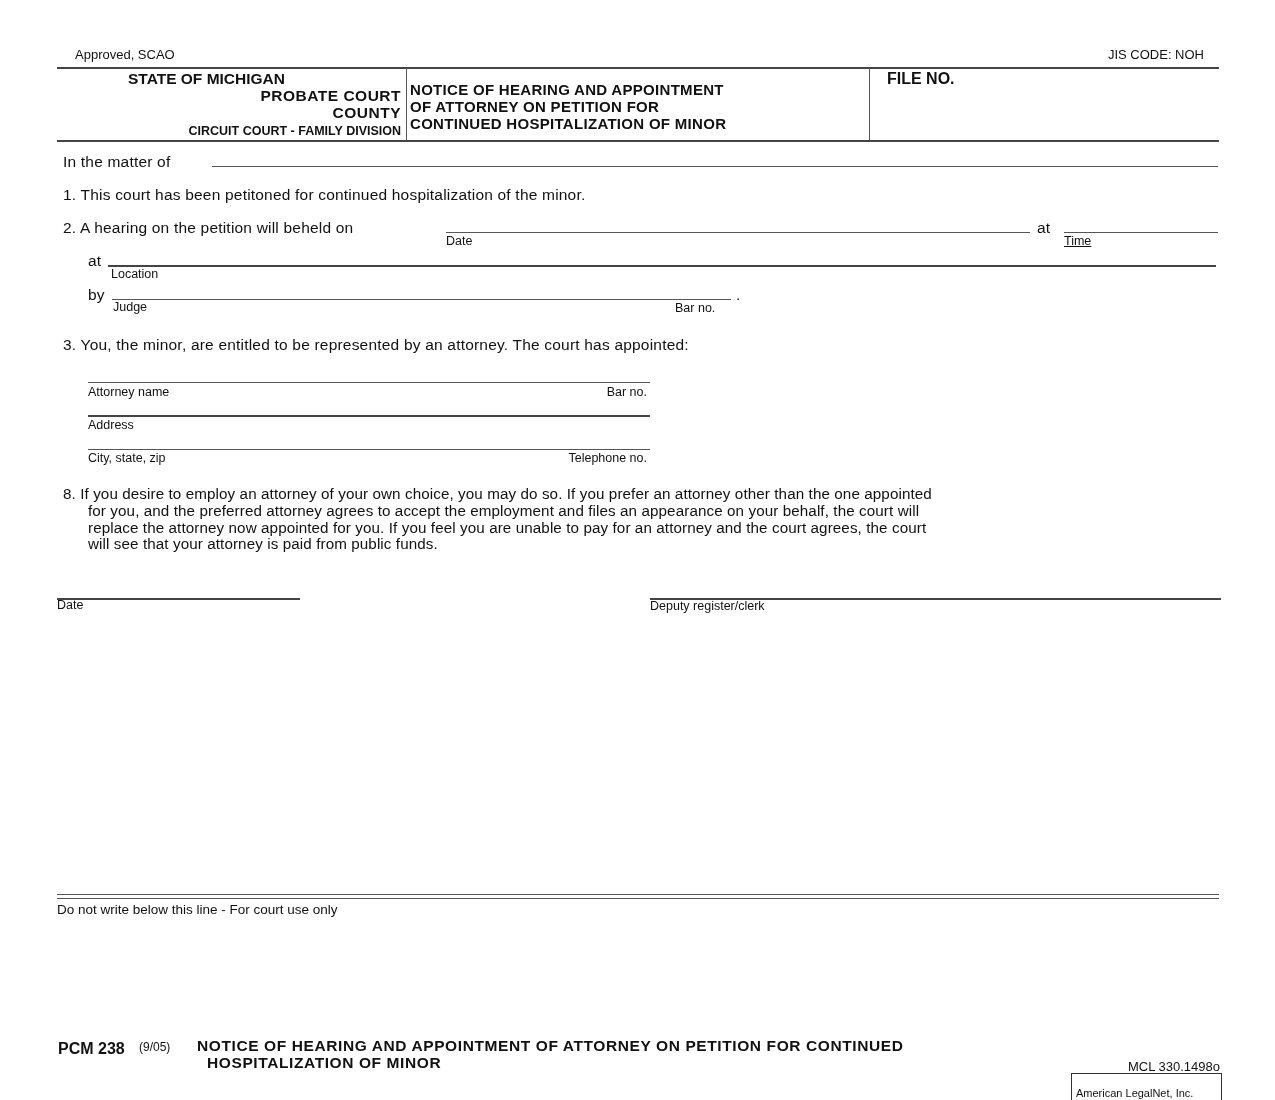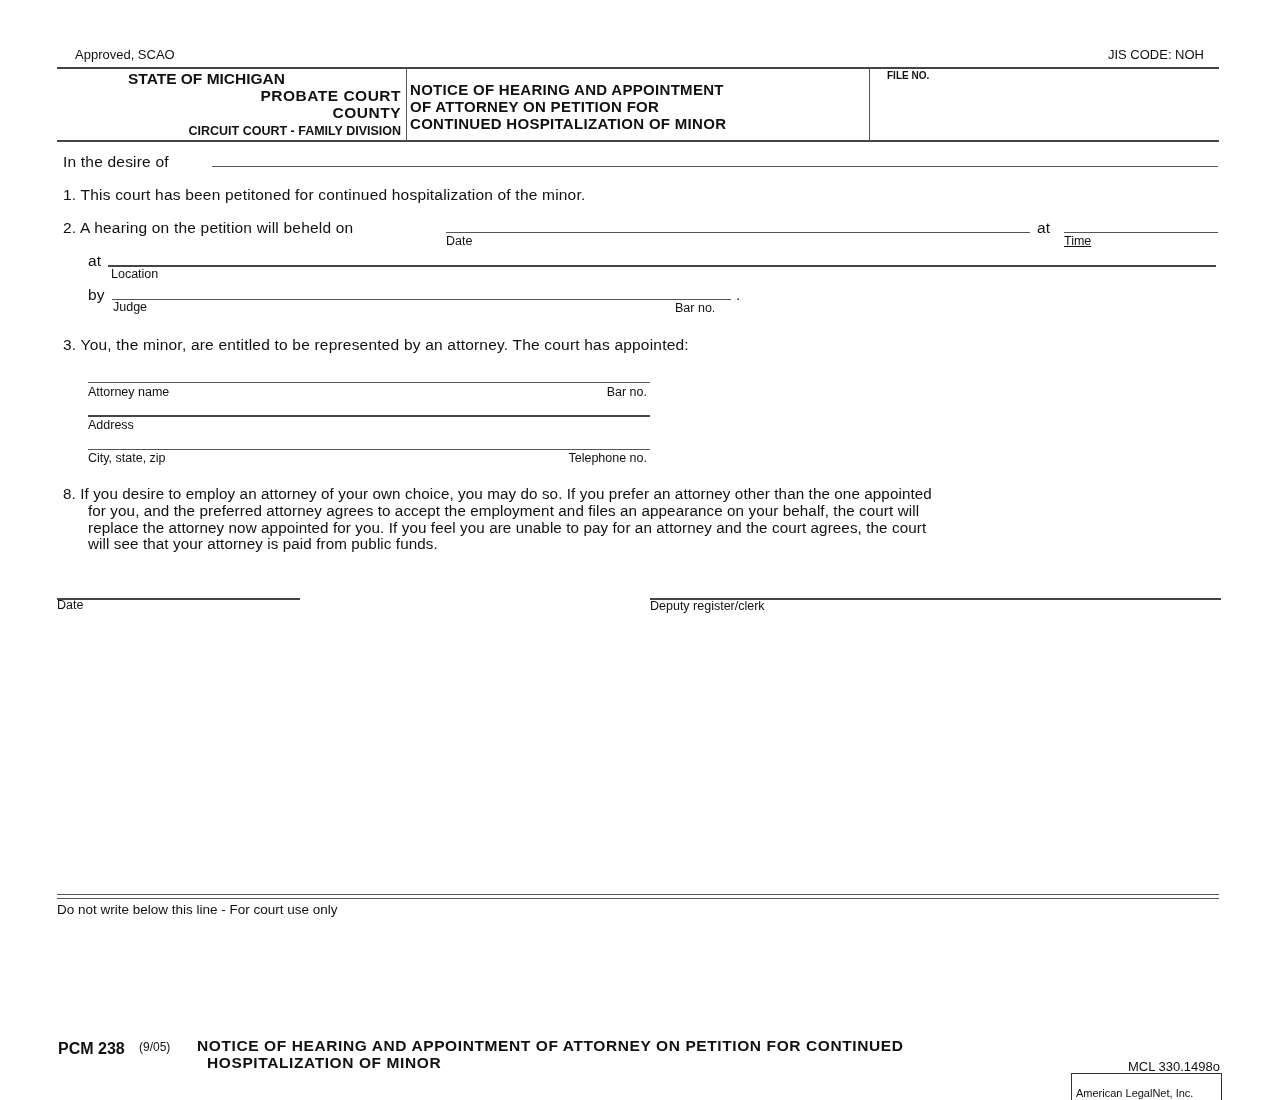--- a/index.html
+++ b/index.html
@@ -34,24 +34,24 @@
 <div class="abs bold right" style="right:874px; top:87px; font-size:15.5px; letter-spacing:0.5px;">PROBATE COURT</div>
 <div class="abs bold right" style="right:874px; top:104px; font-size:15.5px; letter-spacing:0.5px;">COUNTY</div>
 <div class="abs bold right" style="right:874px; top:124px; font-size:12.5px;">CIRCUIT COURT - FAMILY DIVISION</div>
 
 <div class="abs bold center" style="left:410px; width:455px; top:81px; font-size:15px; line-height:17px; letter-spacing:0.3px;">
   <div>NOTICE OF HEARING AND APPOINTMENT</div>
   <div>OF ATTORNEY ON PETITION FOR</div>
   <div>CONTINUED HOSPITALIZATION OF MINOR</div>
 </div>
 
-<div class="abs bold" style="left:887px; top:70px; font-size:10px;">FILE NO.</div>
+<div class="abs bold" style="left:887px; top:70px; font-size:16px;">FILE NO.</div>
 <input class="fill" style="left: 887px; top: 95px; width: 320px;" value="">
 
-<div class="abs body-text" style="left:63px; top:153px;">In the desire of</div>
+<div class="abs body-text" style="left:63px; top:153px;">In the matter of</div>
 <div class="hline" style="left:212px; width:1006px; top:166px;"></div>
 <input class="fill" style="left: 214px; top: 147px; width: 1000px;" value="">
 
 <div class="abs body-text" style="left:63px; top:186px;">1. This court has been petitoned for continued hospitalization of the minor.</div>
 
 <div class="abs body-text" style="left:63px; top:219px;">2. A hearing on the petition will beheld on</div>
 <div class="hline" style="left:446px; width:584px; top:232px;"></div>
 <input class="fill" style="left: 448px; top: 213px; width: 578px;" value="">
 <div class="abs label" style="left:446px; top:234px;">Date</div>
 <div class="abs body-text" style="left:1037px; top:219px;">at</div>

